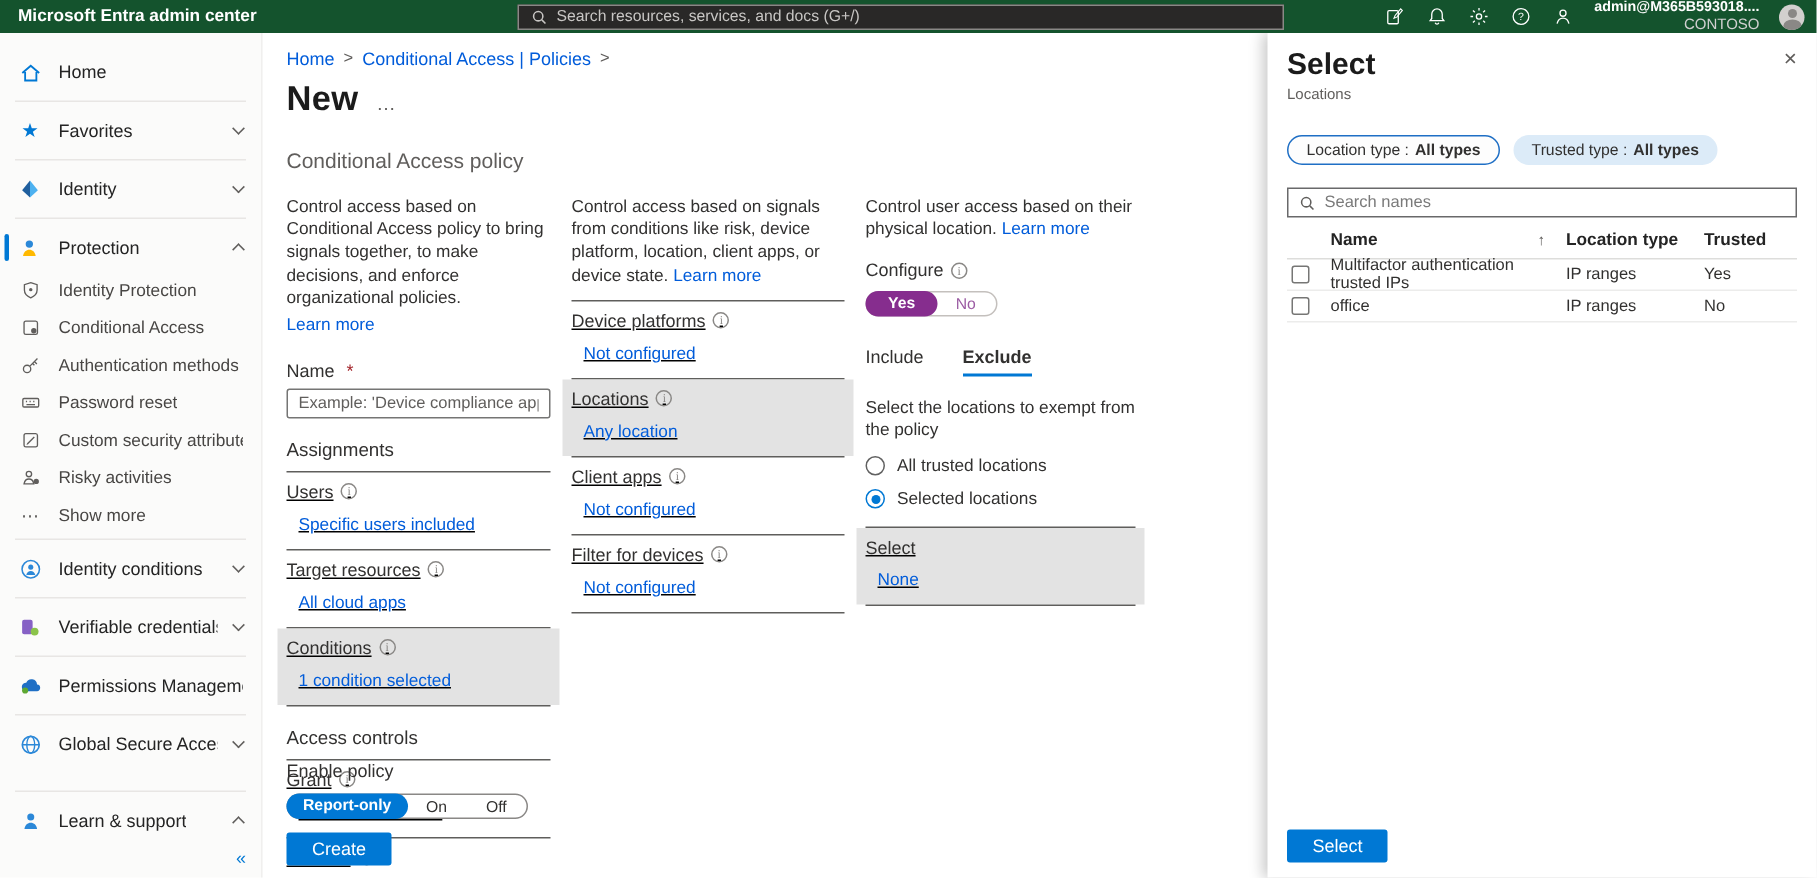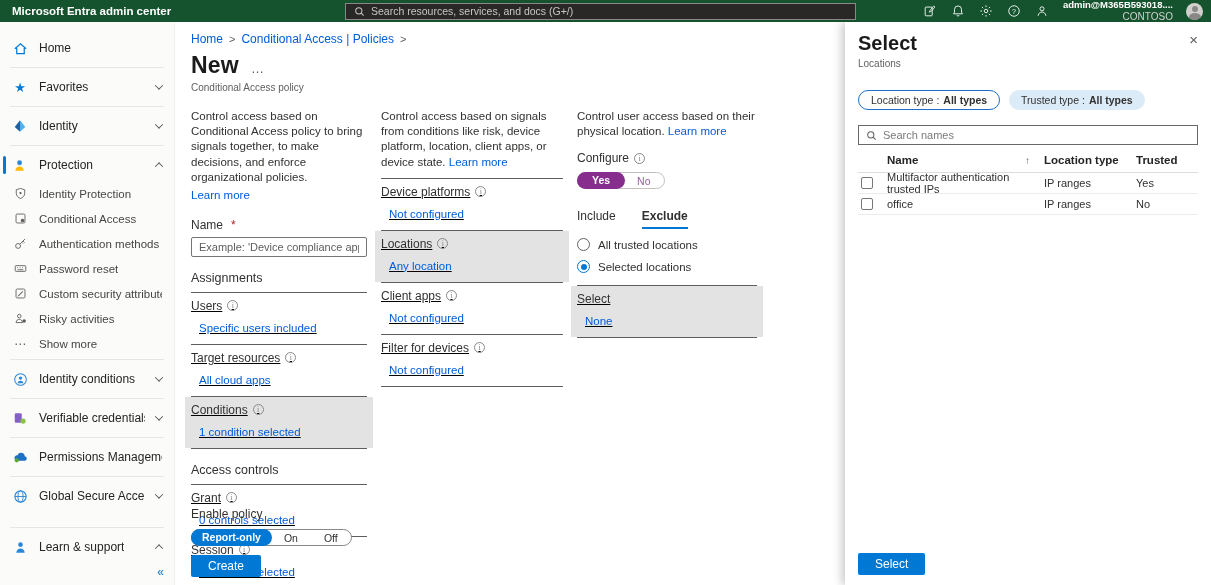--- a/index.html
+++ b/index.html
@@ -37,21 +37,21 @@
   .ellipsis-ic::before { content:"⋯"; color:#605e5c; font-size:12px; }
 
   
   .main { position:absolute; top:22px; left:176px; width:667px; height:563px; background:#fff; padding:10px 0 0 15px; }
   .breadcrumb { font-size:12px; display:flex; gap:6px; align-items:center; }
   .breadcrumb a { color:#015cda; }
   .bc-sep { color:#605e5c; font-size:11px; }
   .page-title-row { display:flex; align-items:baseline; gap:12px; margin-top:6px; }
   .page-title { font-size:23px; font-weight:bold; color:#1b1b1b; letter-spacing:0.2px; }
   .title-more { color:#605e5c; font-size:13px; cursor:pointer; }
-  .page-subtitle { font-size:10px; color:#605e5c; margin-top:3px; }
+  .page-subtitle { font-size:14px; color:#605e5c; margin-top:20px; }
 
   .columns { display:flex; gap:14px; margin-top:16px; }
   .col1 { width:176px; } .col2 { width:182px; } .col3 { width:180px; }
   .desc { font-size:11.5px; color:#323130; line-height:1.32; }
   .desc a, .lm { color:#015cda; font-size:11.5px; }
   .rule { border:none; border-top:1px solid #5f5e5c; margin:0; }
   .field { padding:6px 0 10px;text-decoration:underline; }
   .field.hl { background:#e3e3e3; margin:0 -6px; padding:6px 6px 10px; }
   .flabel { font-size:12px; color:#323130; display:flex; align-items:center; gap:5px; }
   .flink { display:block; color:#015cda; font-size:11.5px; margin:9px 0 0 8px; }
@@ -433,20 +433,21 @@
           <span class="info"></span>
         </div>
       <div class="pill-toggle">
         <span class="pt-seg on-purple">Yes</span>
         <span class="pt-seg no">No</span>
       </div>
       <div class="tabs">
         <span class="tab">Include</span>
         <span class="tab active">Exclude</span>
       </div>
+      <div class="exempt">Select the locations to exempt from the policy</div>
       <div class="radio-row">
         <span class="radio"></span>
         <span>All trusted locations</span>
       </div>
       <div class="radio-row">
         <span class="radio sel"></span>
         <span>Selected locations</span>
       </div>
       <hr class="rule mt12">
       <div class="field hl">

